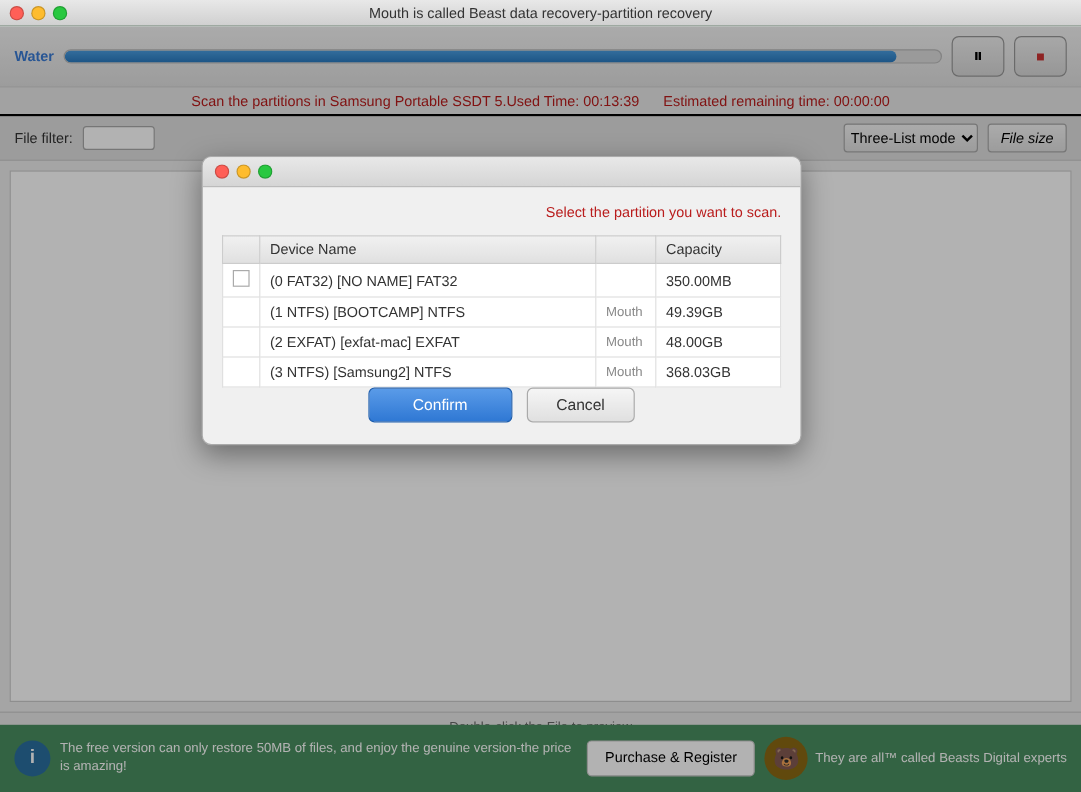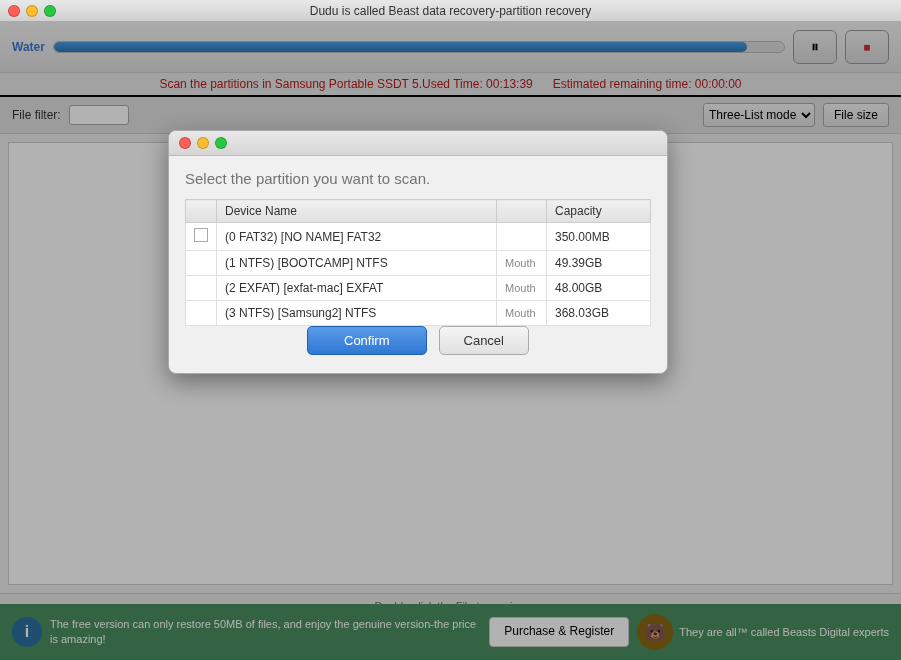--- a/index.html
+++ b/index.html
@@ -143,20 +143,21 @@
       min-width: 110px;
     }
     .file-size-btn {
       padding: 2px 10px;
       font-size: 12px;
       border: 1px solid #aaa;
       border-radius: 3px;
       background: linear-gradient(to bottom, #f5f5f5, #e0e0e0);
       height: 24px;
       cursor: pointer;
+      font-style: italic;
     }
 
     
     .main-content {
       flex: 1;
       display: flex;
       position: relative;
       overflow: hidden;
     }
     .file-panel {
@@ -280,23 +281,24 @@
       padding: 6px 10px;
       display: flex;
       align-items: center;
       gap: 6px;
       border-bottom: 1px solid #bbb;
     }
     .modal-content {
       padding: 14px 16px;
     }
     .modal-instruction {
-      font-size: 15px;
-      color: #737373;
+      font-size: 12px;
+      color: #b91c1c;
       margin-bottom: 12px;
+      text-align: right;
     }
     .partition-table {
       width: 100%;
       border-collapse: collapse;
       border: 1px solid #ccc;
       background: white;
       font-size: 12px;
     }
     .partition-table th {
       background: linear-gradient(to bottom, #f0f0f0, #e0e0e0);
@@ -368,21 +370,21 @@
   </style>
 </head>
 <body>
 
 <div class="titlebar">
   <div class="titlebar-controls">
     <div class="traffic-light tl-close"></div>
     <div class="traffic-light tl-min"></div>
     <div class="traffic-light tl-max"></div>
   </div>
-  <span class="titlebar-title">Dudu is called Beast data recovery-partition recovery</span>
+  <span class="titlebar-title">Mouth is called Beast data recovery-partition recovery</span>
 </div>
 
 <div class="app-area">
 
   <div class="toolbar">
     <span class="water-label">Water</span>
     <div class="progress-bar-container">
       <div class="progress-bar-fill" style="width: 95%;"></div>
     </div>
     <button class="toolbar-btn pause">

